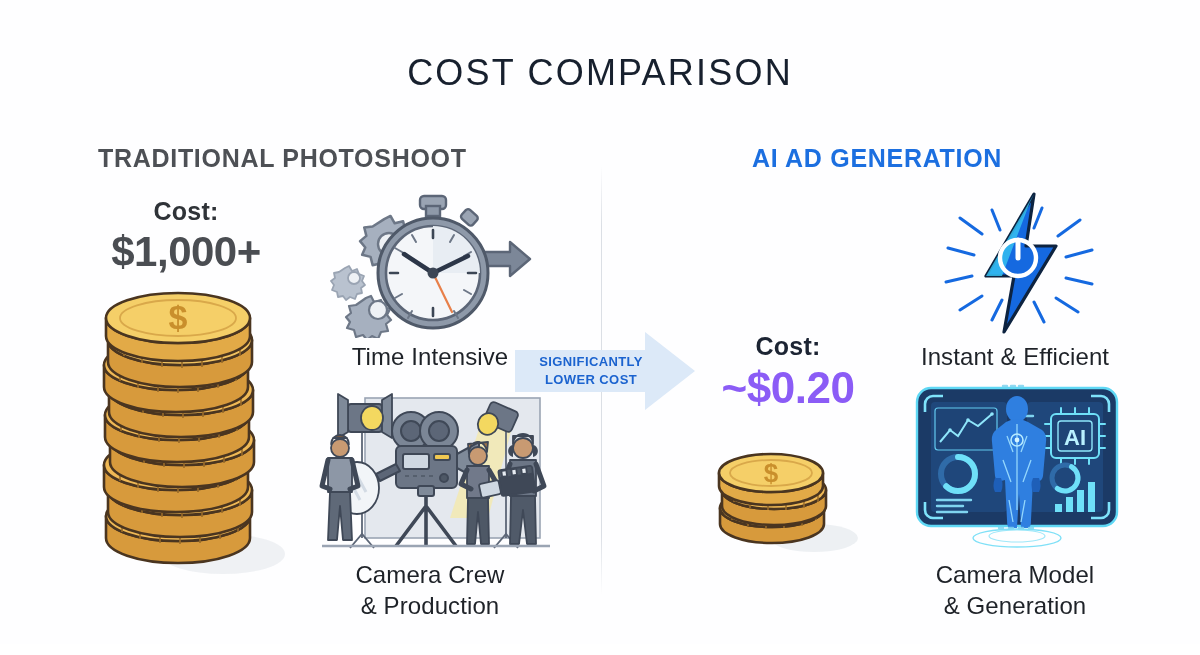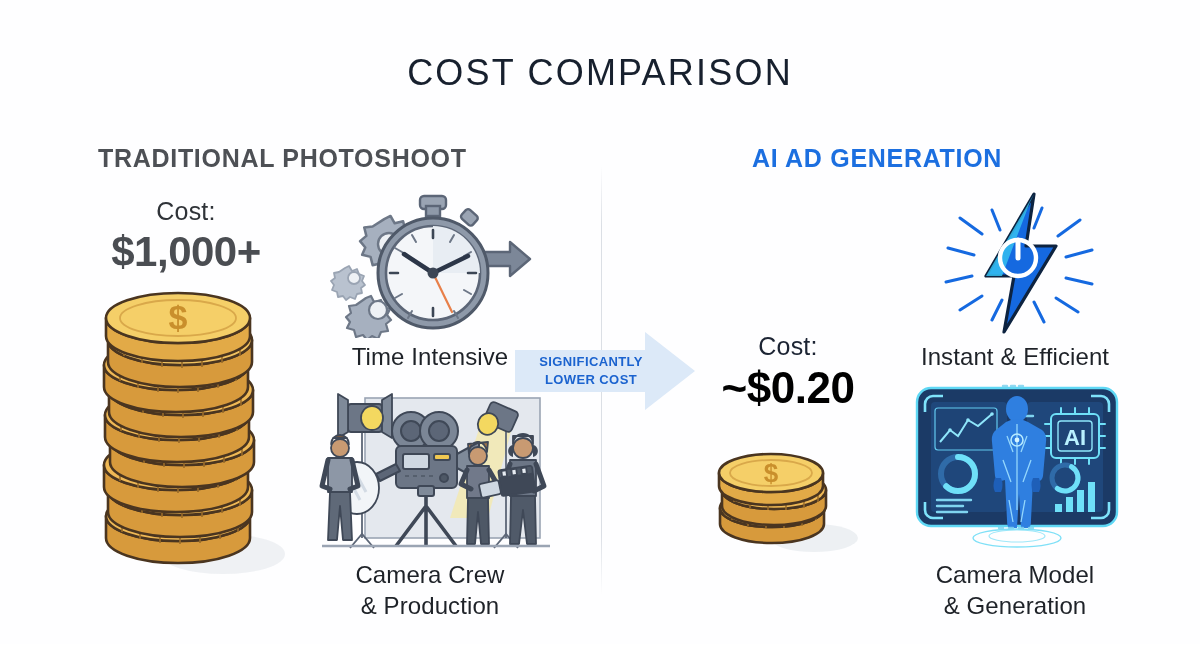--- a/index.html
+++ b/index.html
@@ -67,36 +67,36 @@
       rgba(225,228,233,0) 100%);
   }
 
   
   .cost-block { position: absolute; text-align: center; }
   .cost-block.left  { left: 78px;  top: 198px; width: 216px; }
   .cost-block.right { left: 688px; top: 333px; width: 200px; }
 
   .cost-label {
     font-size: 25px;
-    font-weight: 400;
+    font-weight: 700;
     color: #2f3338;
     letter-spacing: 0.2px;
     line-height: 1.1;
   }
   .cost-block.right .cost-label { color: #1c2433; }
 
   .cost-value {
     font-size: 42px;
     font-weight: bold;
     letter-spacing: -0.5px;
     line-height: 1.15;
     margin-top: 2px;
   }
   .cost-block.left  .cost-value { color: #4a4d52; }
-  .cost-block.right .cost-value { color: #000000; font-size: 44px; }
+  .cost-block.right .cost-value { color: #8b5cf6; font-size: 44px; }
 
   
   .caption {
     position: absolute;
     text-align: center;
     font-size: 24px;
     font-weight: 400;
     color: #1e2228;
     line-height: 1.28;
     letter-spacing: 0.1px;

